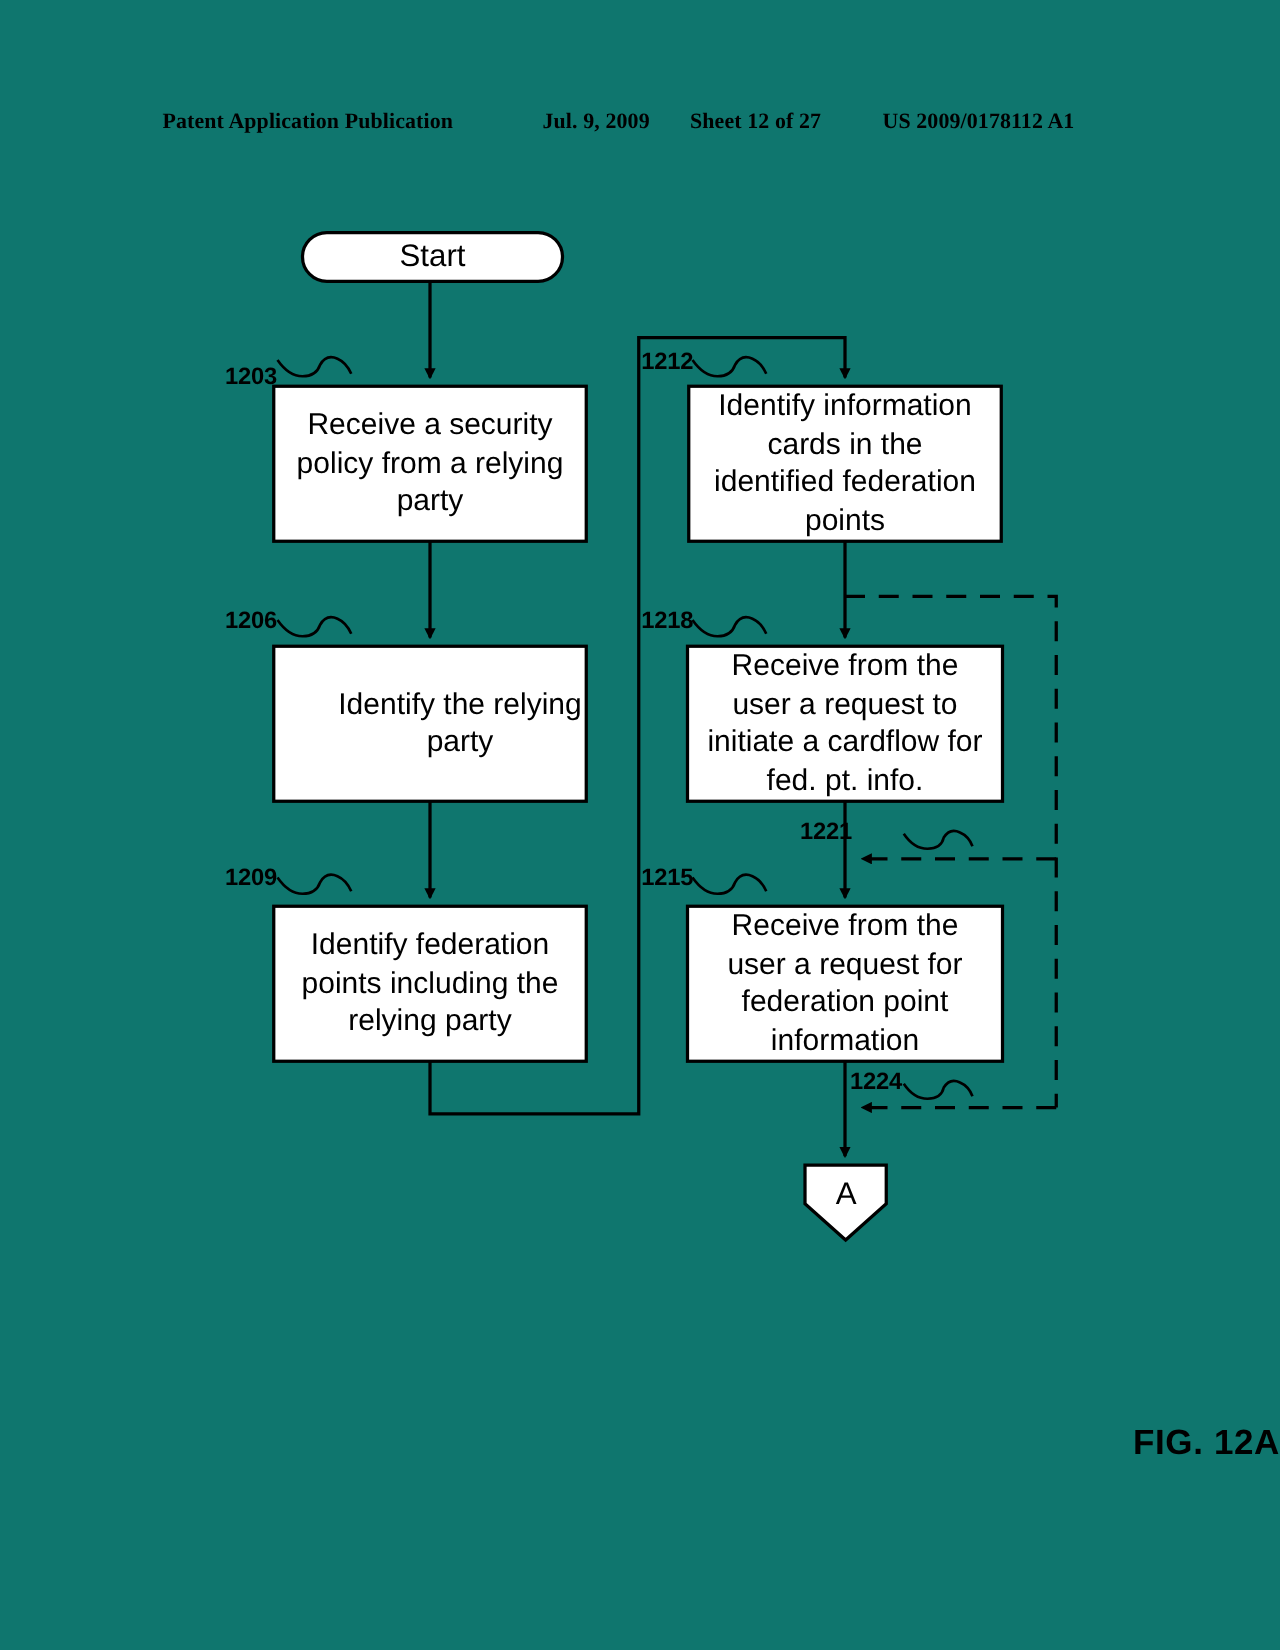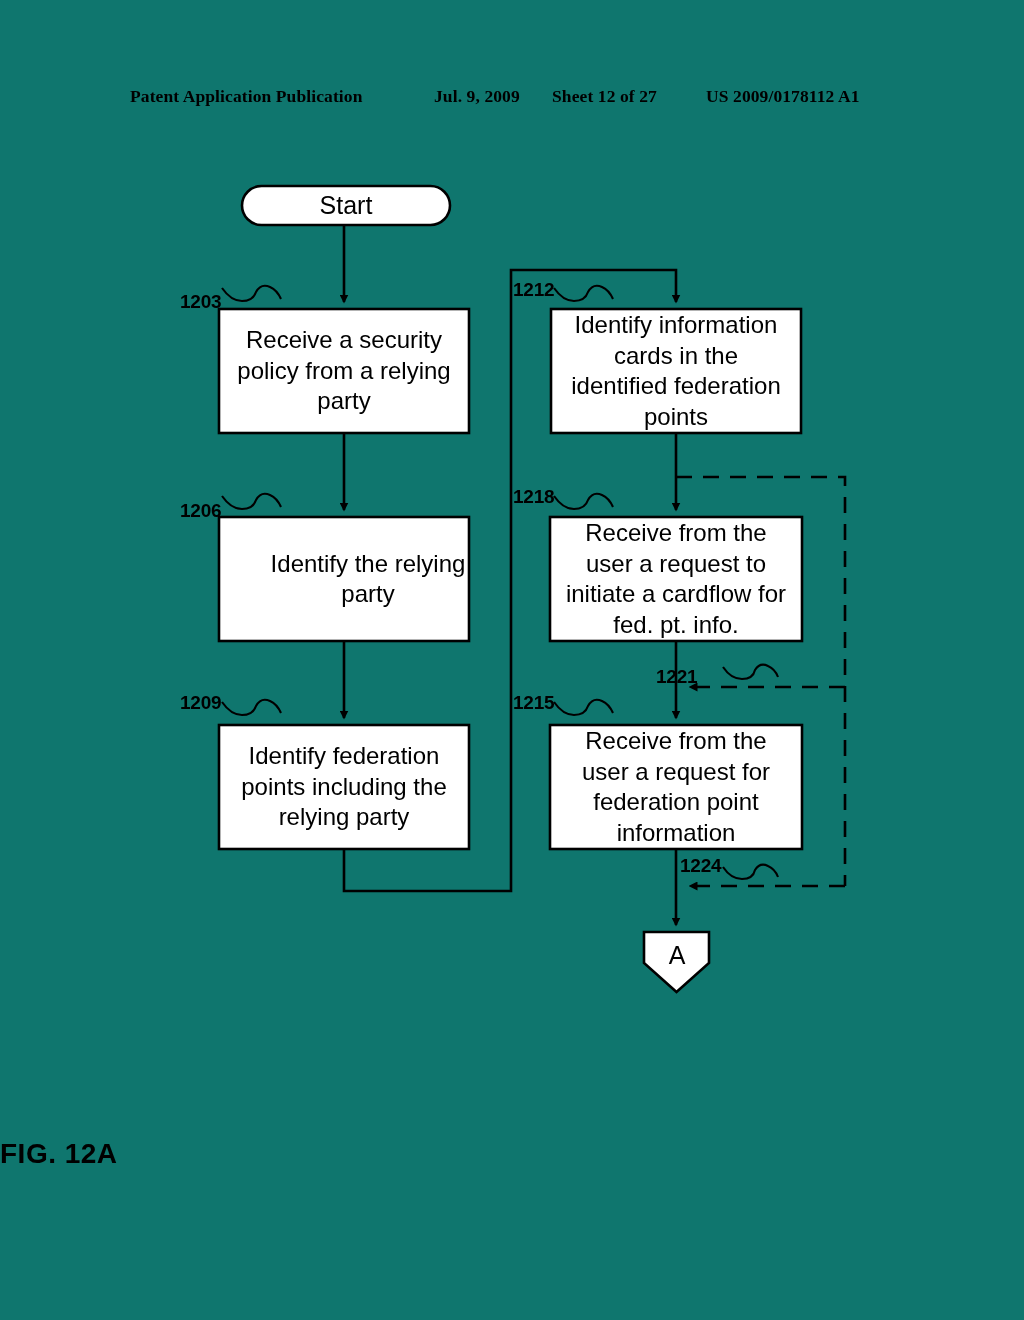--- a/index.html
+++ b/index.html
@@ -77,35 +77,35 @@
   #box-1209-label { left: 219px; top: 725px; width: 250px; height: 124px; }
   #box-1212-label { left: 551px; top: 309px; width: 250px; height: 124px; }
   #box-1218-label { left: 550px; top: 517px; width: 252px; height: 124px; }
   #box-1215-label { left: 550px; top: 725px; width: 252px; height: 124px; }
   #connector-a-label {
     left: 644px; top: 932px; width: 66px; height: 47px;
     font-size: 25px;
   }
 
   #ref-1203 { left: 180px; top: 291px; }
-  #ref-1206 { left: 180px; top: 500px; text-align: right; }
+  #ref-1206 { left: 180px; top: 486px; text-align: right; }
   #ref-1209 { left: 180px; top: 692px; }
   #ref-1212 { left: 513px; top: 279px; }
   #ref-1218 { left: 513px; top: 486px; }
   #ref-1215 { left: 513px; top: 692px; }
-  #ref-1221 { left: 656px; top: 655px; margin-top: 11px; }
+  #ref-1221 { left: 640px; top: 655px; }
   #ref-1224 { left: 680px; top: 855px; }
 
   
   #fig-caption {
     position: absolute;
     left: 0;
     top: 1138px;
     width: 1024px;
-    text-align: left;
+    text-align: right;
     font-family: "Liberation Sans", sans-serif;
     font-weight: bold;
     font-size: 28px;
     letter-spacing: 0.5px;
     color: #000;
   }
 </style>
 </head>
 <body>
 

